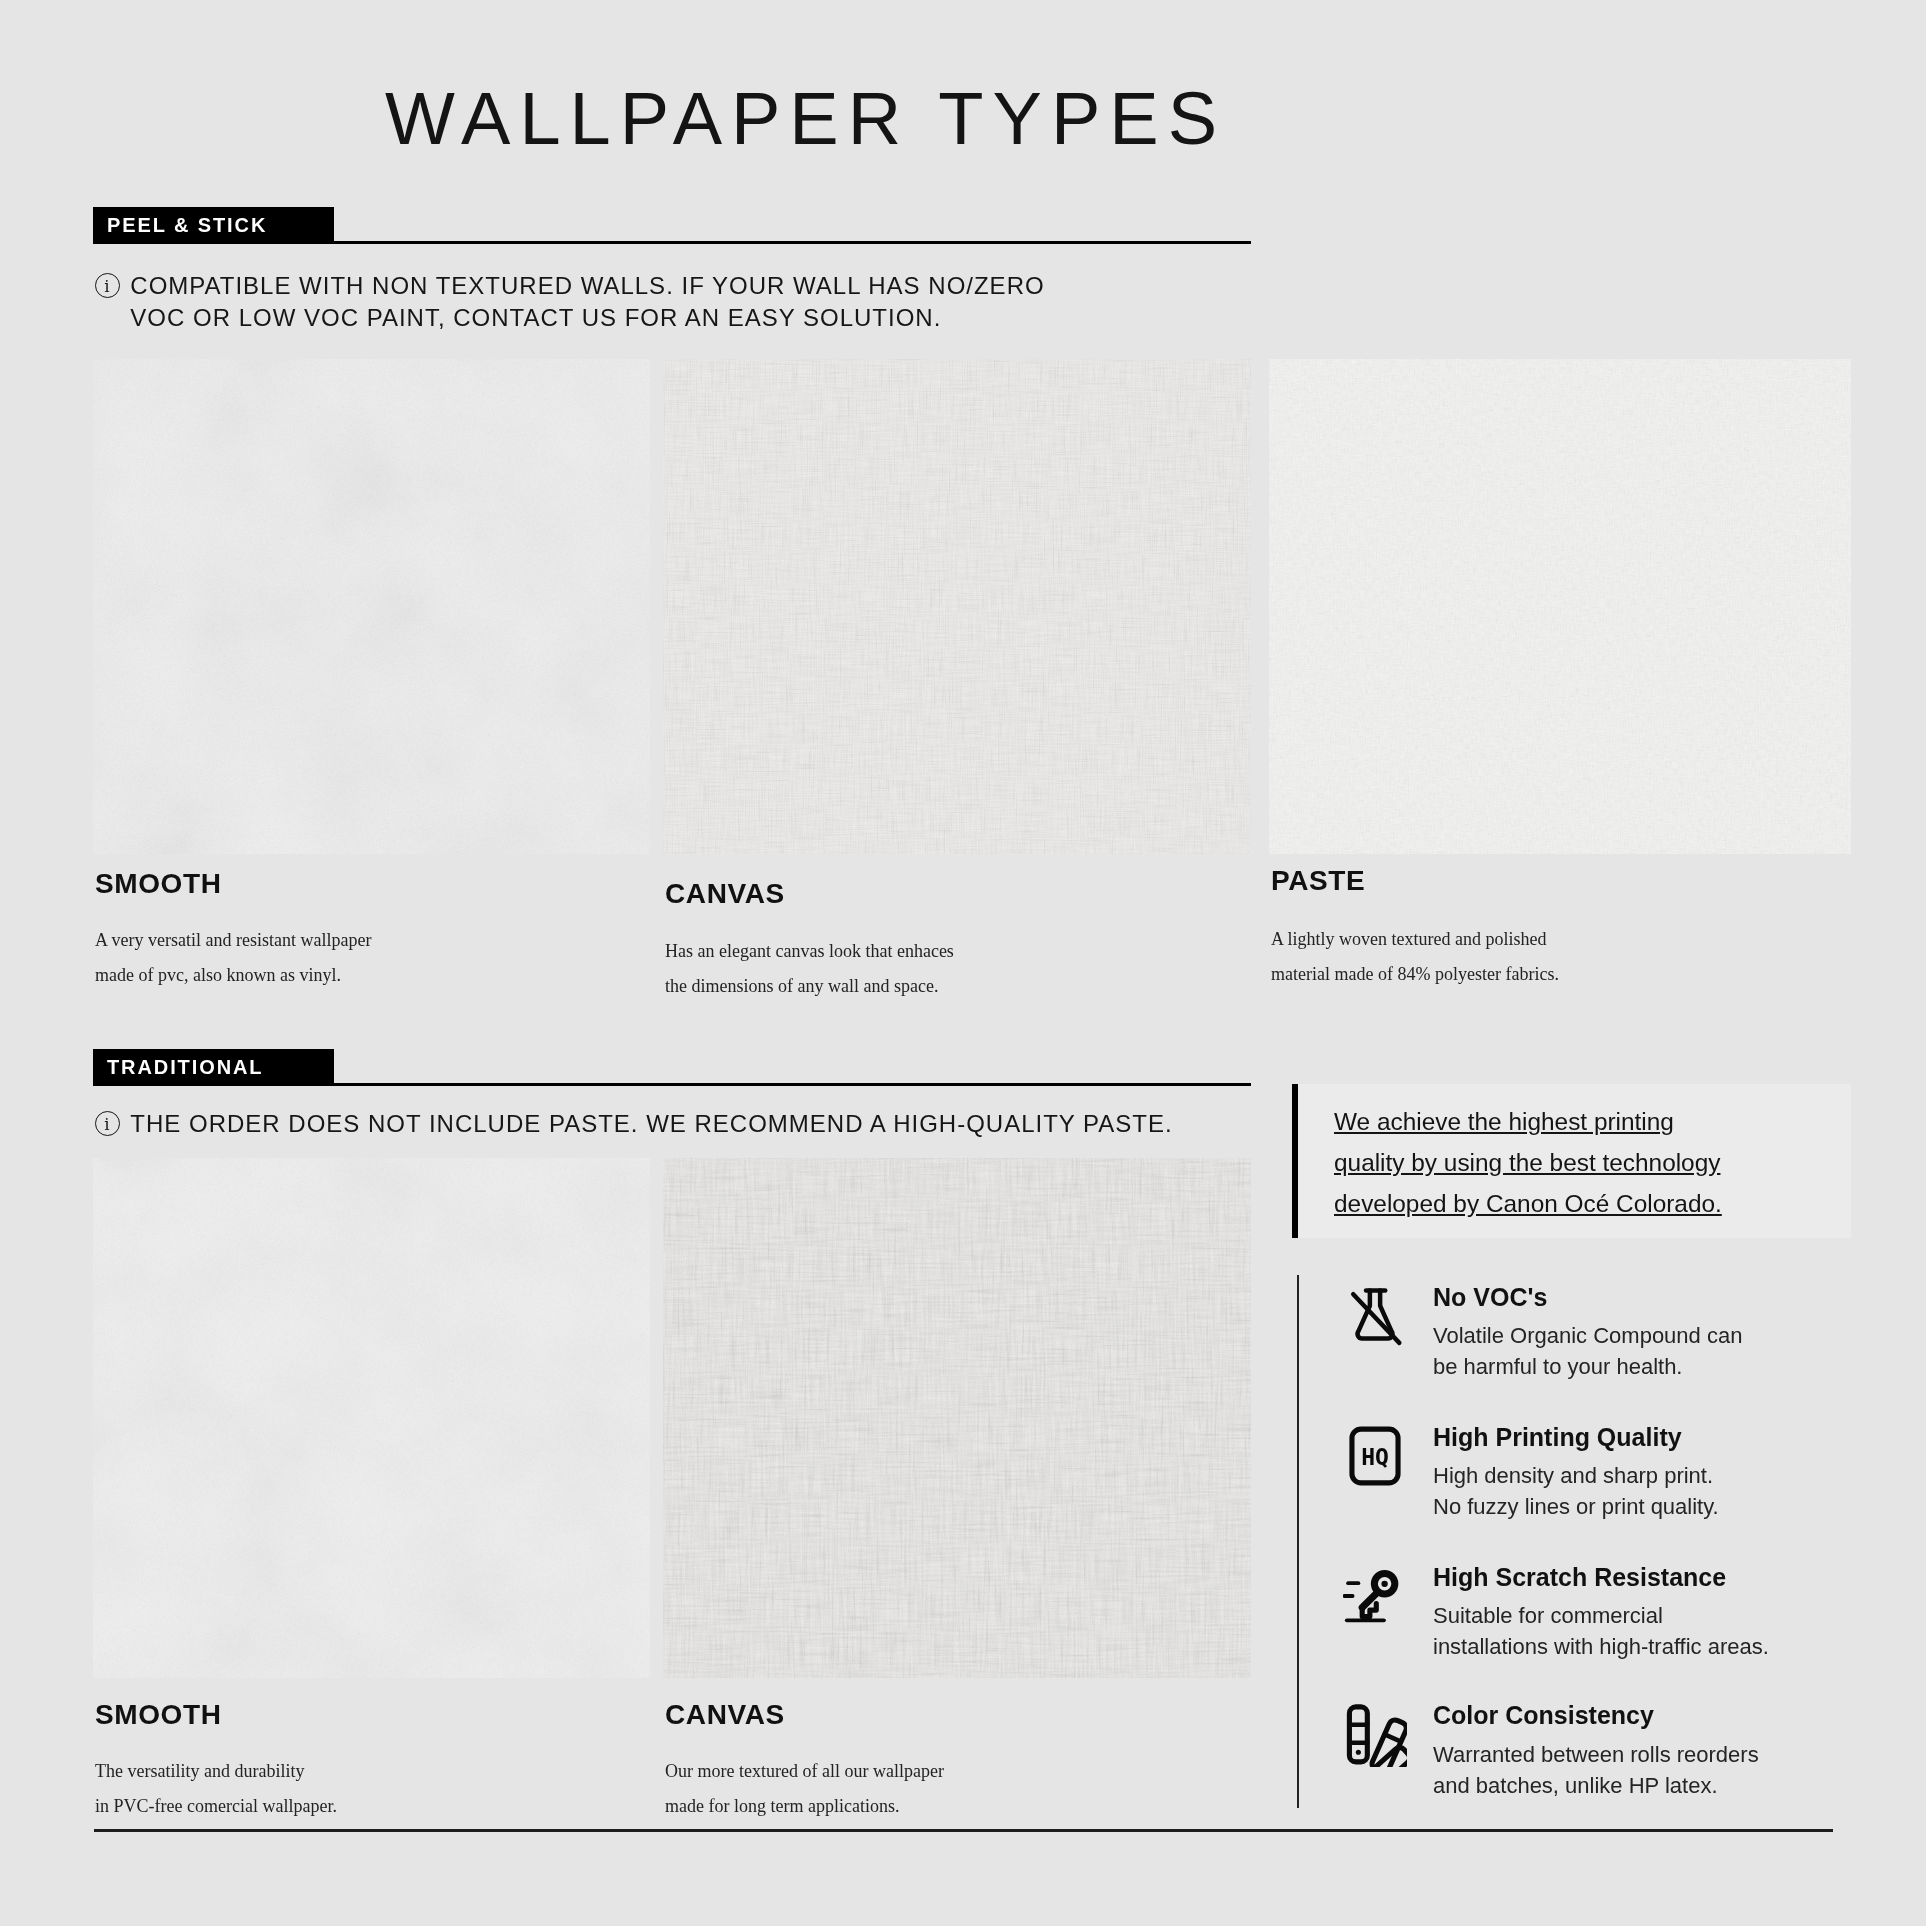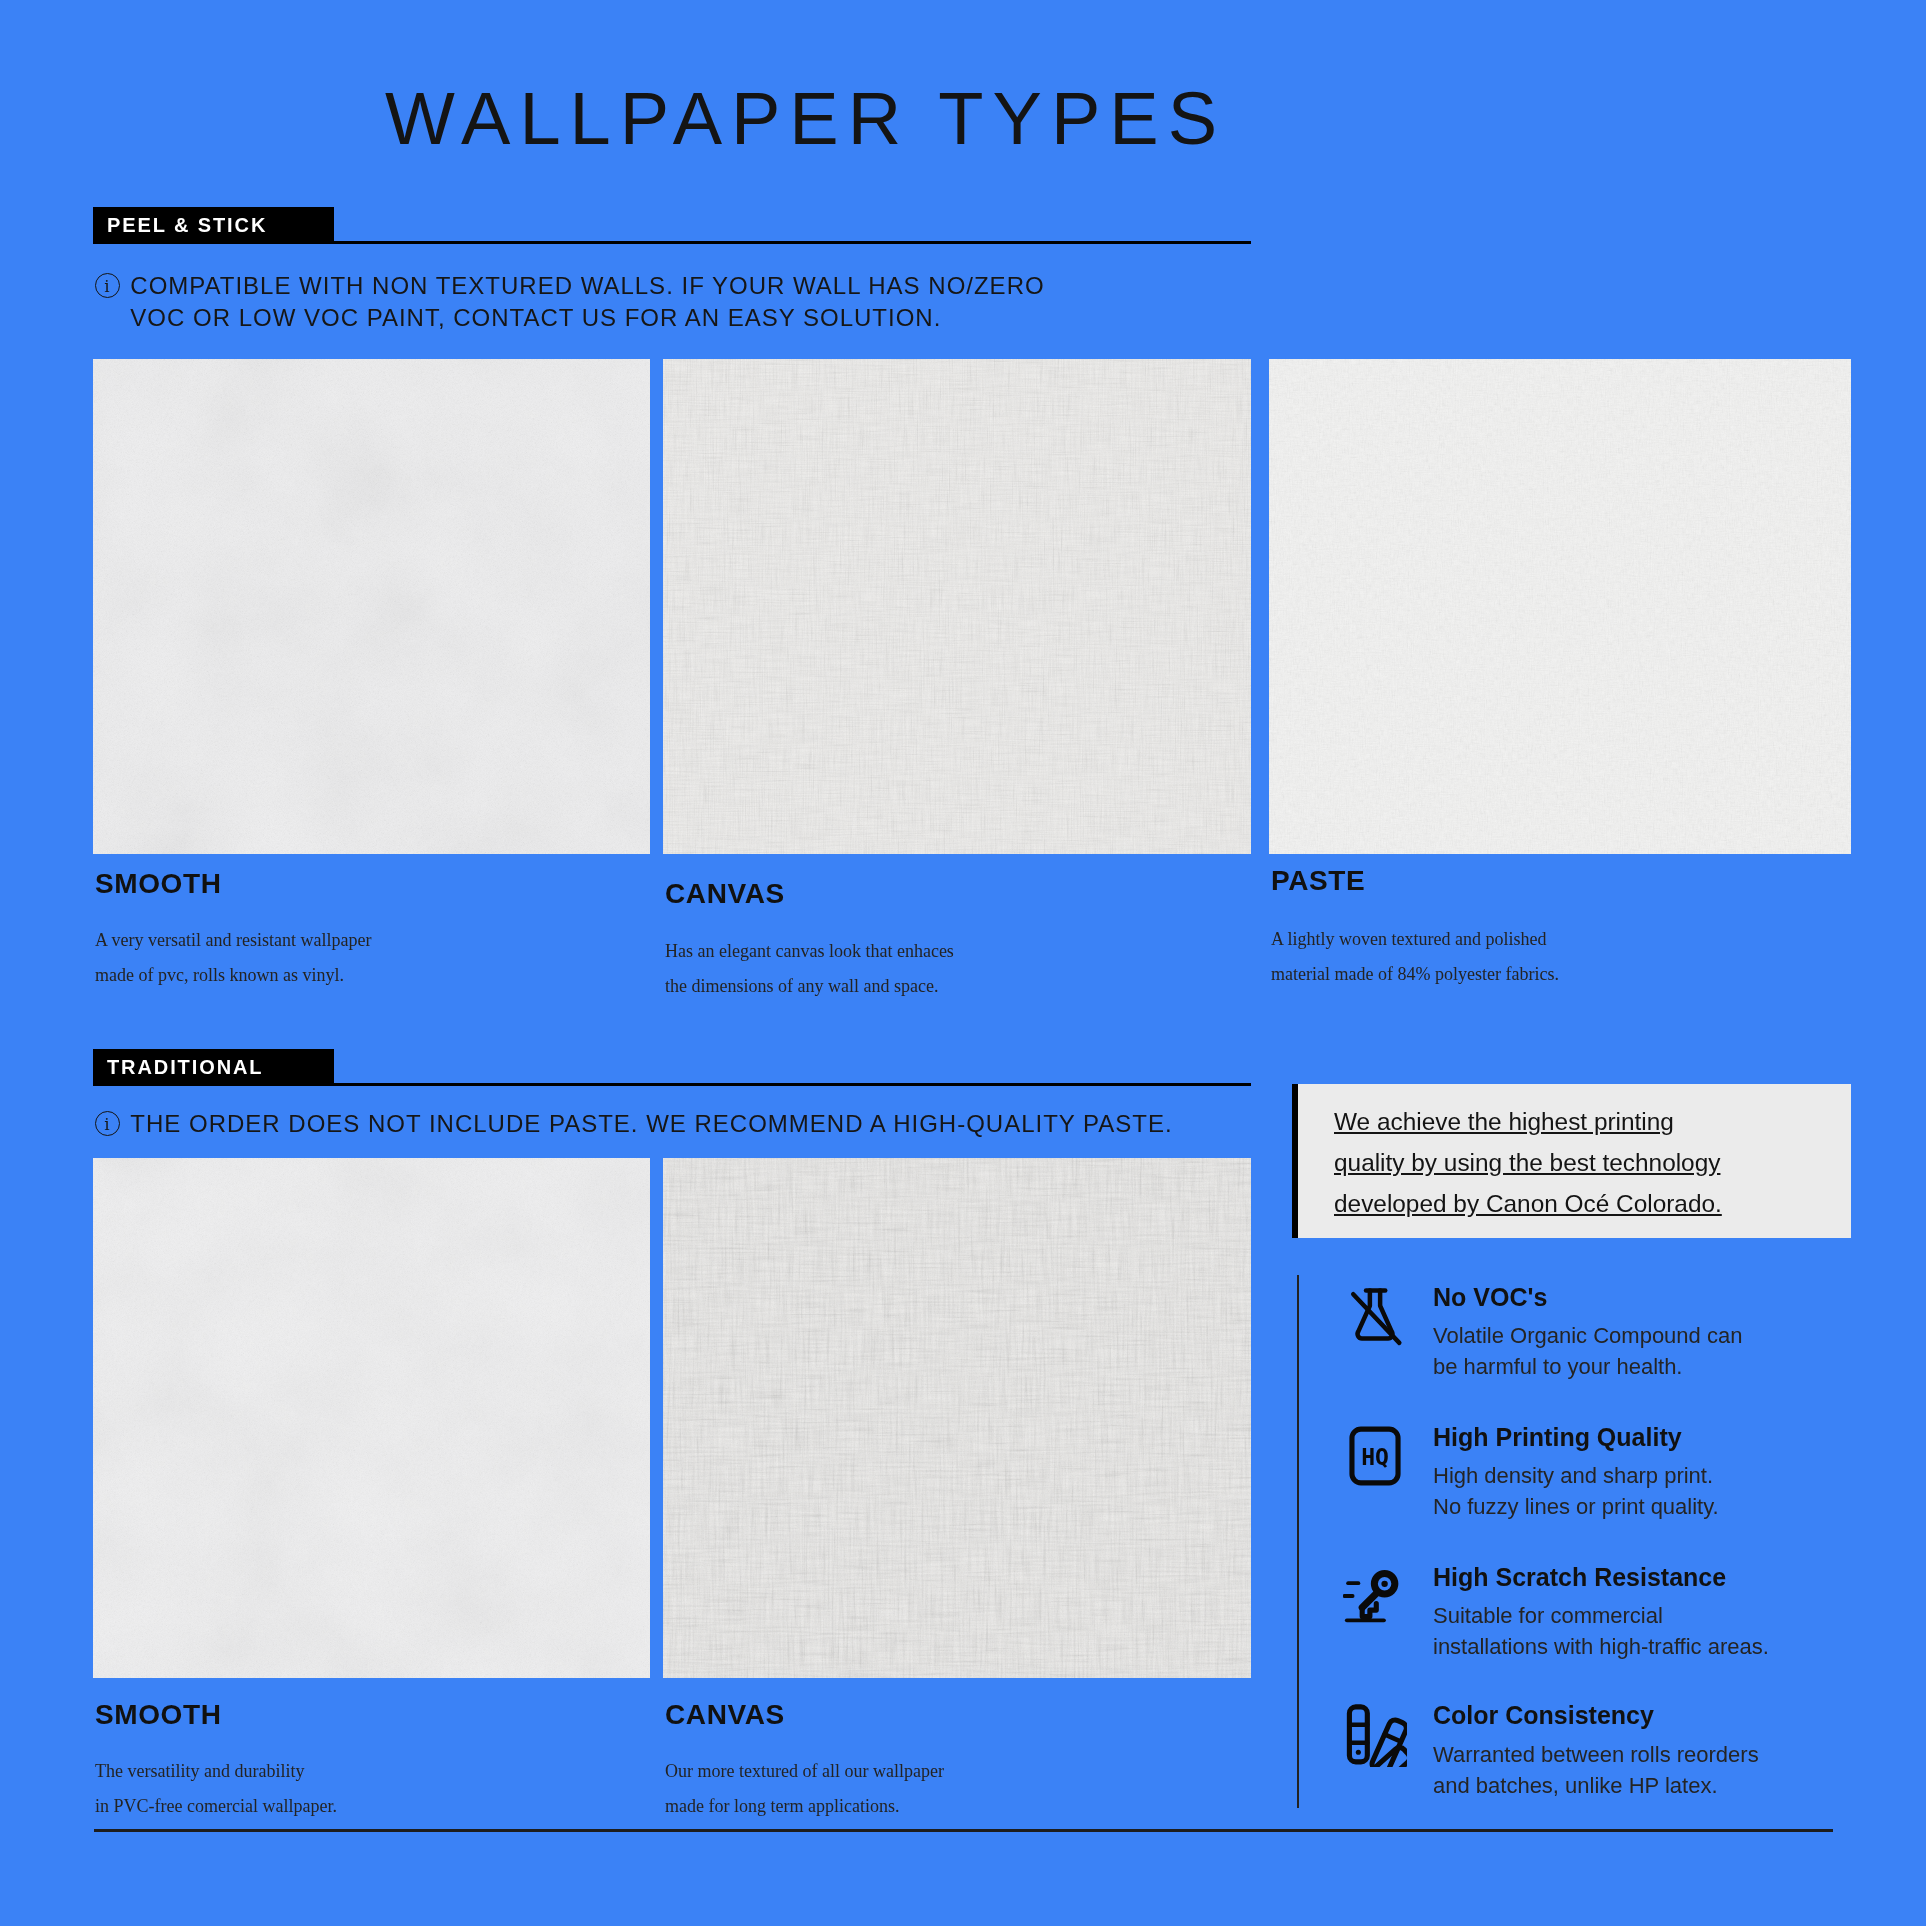--- a/index.html
+++ b/index.html
@@ -1,16 +1,16 @@
 <!DOCTYPE html>
 <html style="font-size:10.3px"><head>
 <meta charset="utf-8">
 <style>
   html,body{margin:0;padding:0;background:#ffffff;}
-  .page{position:relative;width:1926px;height:1926px;background:#3b82f6;
+  .page{position:relative;width:1926px;height:1926px;background:#e5e5e5;
         font-family:"Liberation Sans","DejaVu Sans",sans-serif;color:#161616;overflow:hidden;}
 
   .title{position:absolute;left:93px;top:76px;width:1425px;margin:0;text-align:center;
          font-size:74px;font-weight:400;letter-spacing:9px;color:#141414;}
 
   .sec-label{position:absolute;background:#000;color:#fff;width:241px;height:37px;line-height:37px;
              padding-left:14px;box-sizing:border-box;font-size:20px;font-weight:700;letter-spacing:1.9px;}
   #ps-label{left:93px;top:207px;}
   #tr-label{left:93px;top:1049px;}
   .sec-rule{position:absolute;height:3.2px;background:#000;}
@@ -142,21 +142,21 @@
       <rect width="100%" height="100%" fill="#f6f6f5"></rect>
       <rect width="100%" height="100%" filter="url(#t3h)" opacity="0.12"></rect>
       <rect width="100%" height="100%" filter="url(#t3v)" opacity="0.12"></rect>
       <rect width="100%" height="100%" filter="url(#t3n)" opacity="0.08"></rect>
     </svg>
   </div>
 
   <h3 class="sw-name" id="name1">SMOOTH</h3>
   <p class="sw-desc" id="desc1">
     <span>A very versatil and resistant wallpaper</span><br>
-    <span>made of pvc, rolls known as vinyl.</span>
+    <span>made of pvc, also known as vinyl.</span>
   </p>
   <h3 class="sw-name" id="name2">CANVAS</h3>
   <p class="sw-desc" id="desc2">
     <span>Has an elegant canvas look that enhaces</span><br>
     <span>the dimensions of any wall and space.</span>
   </p>
   <h3 class="sw-name" id="name3">PASTE</h3>
   <p class="sw-desc" id="desc3">
     <span>A lightly woven textured and polished</span><br>
     <span>material made of 84% polyester fabrics.</span>

